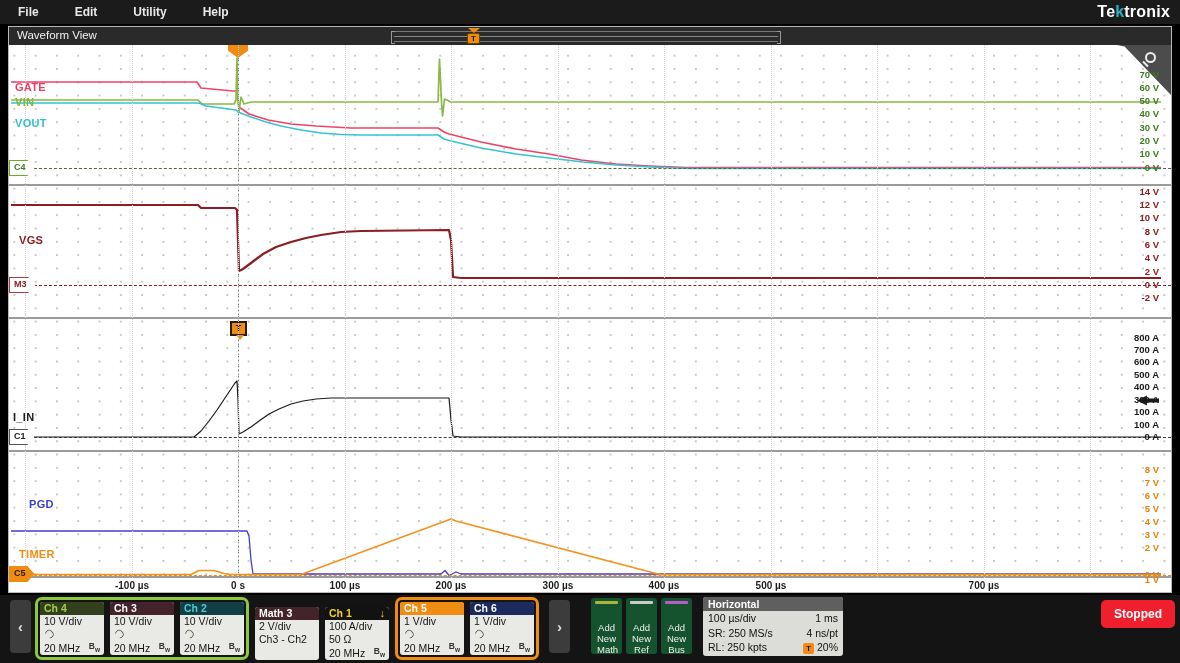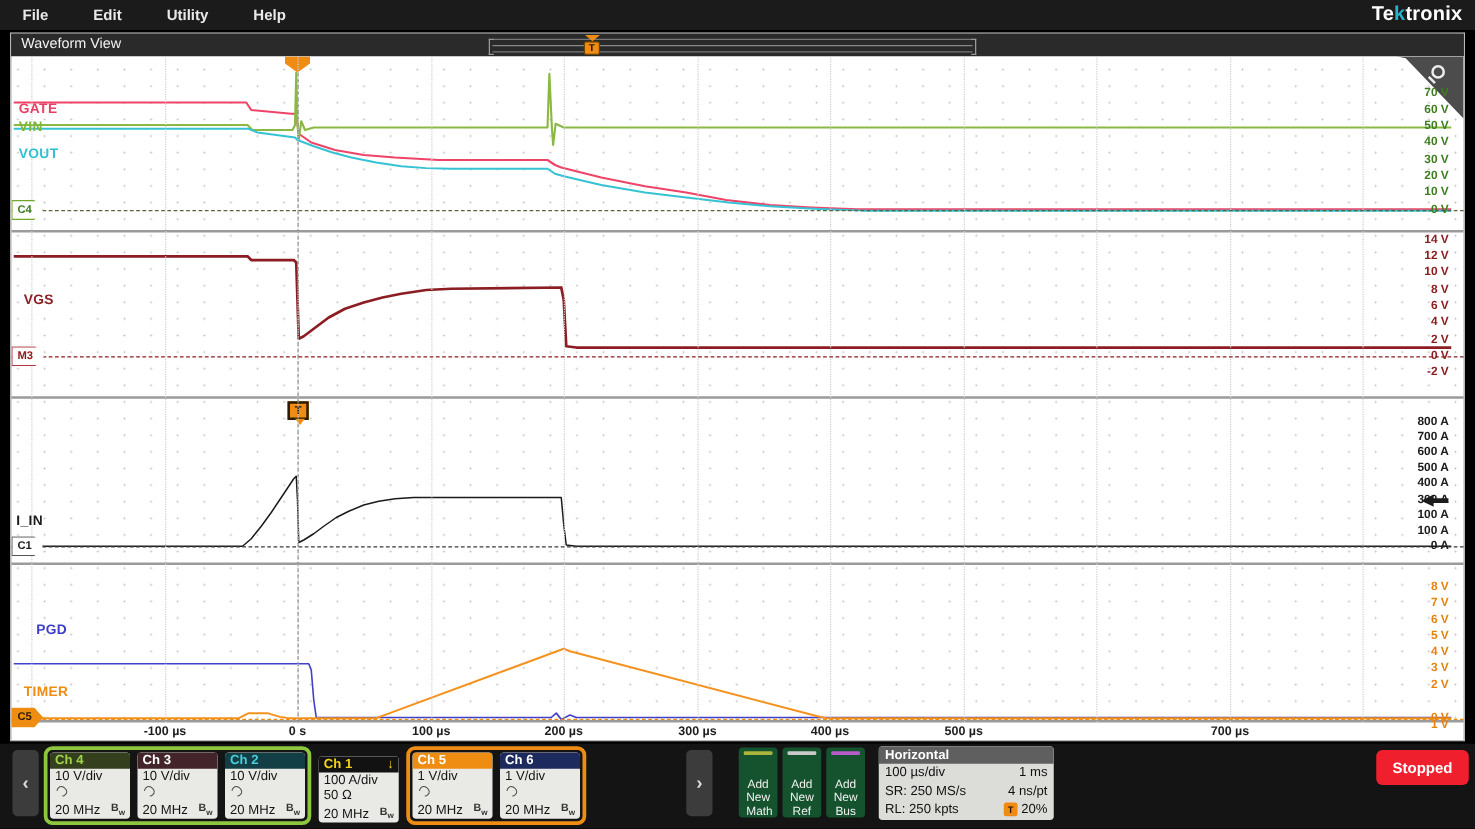--- a/index.html
+++ b/index.html
@@ -49,21 +49,21 @@
   .trig-level{position:absolute;left:1128px;top:350px;width:22px;height:11px;background:#1b1b1b;
     clip-path:polygon(0 50%,45% 5%,45% 32%,100% 32%,100% 68%,45% 68%,45% 95%);}
   .corner{position:absolute;right:0;top:0;width:54px;height:50px;background:#4c4c4c;
     clip-path:polygon(0 0,100% 0,100% 100%,14% 3%);}
   .maglass{position:absolute;right:15px;top:7px;width:11px;height:11px;border:2px solid #ececec;border-radius:50%;}
   .maglass:after{content:"";position:absolute;left:-5px;top:9px;width:7px;height:2px;background:#ececec;transform:rotate(45deg);}
 
   
   .bottombar{position:absolute;left:0;top:595px;width:1180px;height:68px;background:#141414;}
   .scroll-btn{position:absolute;top:5px;width:21px;height:53px;background:#3c3c3c;border:none;border-radius:4px;color:#dcdcdc;font-size:15px;font-weight:bold;padding:0;}
-  .rail{position:absolute;left:35px;top:2px;display:flex;gap:6px;align-items:center;}
+  .rail{position:absolute;left:35px;top:2px;display:flex;gap:6px;align-items:flex-end;}
   .chgroup{display:flex;gap:6px;border:3px solid;border-radius:7px;padding:2px;}
   .nogroup{margin-top:5px;display:flex;}
   .badge{width:64px;height:53px;background:#e9e9e5;border-radius:3px;overflow:hidden;font-size:10.5px;color:#151515;}
   .badge .bhead{height:13px;line-height:13px;padding:0 4px;font-weight:bold;font-size:10.5px;display:flex;justify-content:space-between;}
   .badge .brow{padding:0 4px;line-height:12.5px;white-space:nowrap;}
   .badge .bw-row{display:flex;justify-content:space-between;align-items:center;padding:0 4px;line-height:12.5px;}
   .bwtag{font-size:8.5px;font-weight:bold;color:#333;}
   .bwtag sub{font-size:6.5px;}
   .probe{display:inline-block;width:9px;height:8px;border:1.3px solid #555;border-radius:50%;border-bottom-color:transparent;transform:rotate(45deg);margin:1px 0 0 1px;}
   .addbtns{position:absolute;left:591px;top:3px;display:flex;gap:4px;}
@@ -234,20 +234,29 @@
             <div class="brow">10 V/div</div>
             <div class="brow"><span class="probe"></span></div>
             <div class="bw-row">
               <span>20 MHz</span>
               <span class="bwtag"><span>B</span><sub>w</sub></span>
             </div>
           </div>
         </div>
         <div class="nogroup">
           <div class="badge">
+            <div class="bhead" style="background: rgb(67, 36, 43); color: rgb(255, 255, 255);">
+              <span>Math 3</span>
+            </div>
+            <div class="brow">2 V/div</div>
+            <div class="brow">Ch3 - Ch2</div>
+          </div>
+        </div>
+        <div class="nogroup">
+          <div class="badge">
             <div class="bhead" style="background: rgb(18, 18, 18); color: rgb(244, 212, 25);">
               <span>Ch 1</span>
               <span>↓</span>
             </div>
             <div class="brow">100 A/div</div>
             <div class="brow">50 Ω</div>
             <div class="bw-row">
               <span>20 MHz</span>
               <span class="bwtag"><span>B</span><sub>w</sub></span>
             </div>

